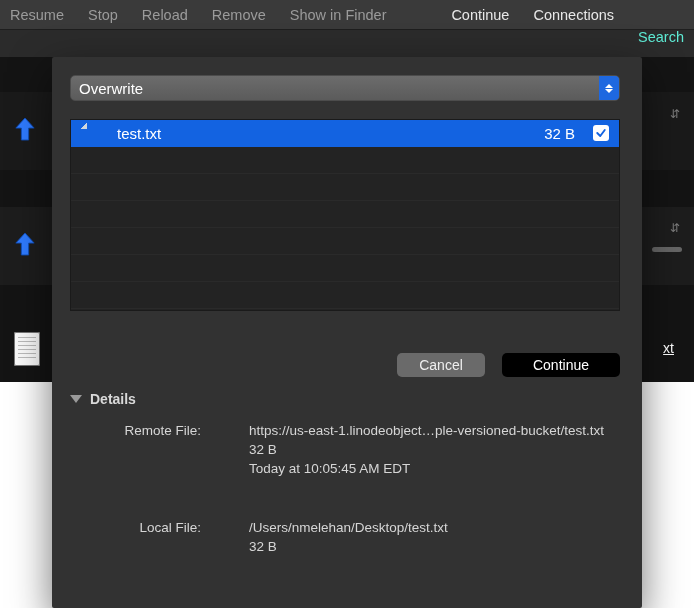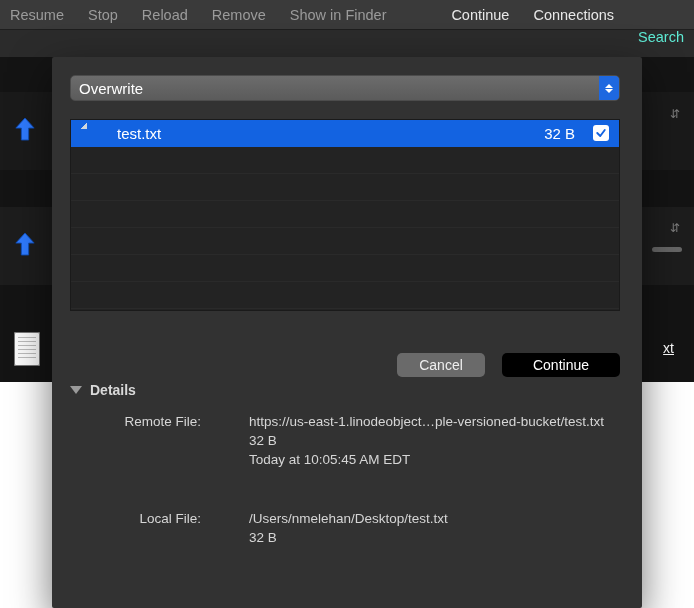--- a/index.html
+++ b/index.html
@@ -51,21 +51,21 @@
   .list .row .name { flex: 1; }
   .list .row .size { margin-right: 18px; }
   .list .row .chk { width: 16px; height: 16px; background: #fff; border-radius: 3px; display: flex; align-items: center; justify-content: center; color: #1363e1; }
   .list .row .chk svg { width: 12px; height: 12px; }
 
   .btn-row { margin-top: 42px; display: flex; justify-content: flex-end; gap: 17px; }
   .btn { height: 24px; min-width: 88px; border-radius: 5px; font-size: 14px; display: flex; align-items: center; justify-content: center; padding: 0 18px; border: none; cursor: default; }
   .btn.secondary { background: #6a6a6a; color: #eee; }
   .btn.primary { background: #000000; color: #fff; width: 118px; }
 
-  .details-hdr { margin-top: 5px; display: flex; align-items: center; color: #d9d9d9; font-size: 14px; font-weight: 600; gap: 8px; }
+  .details-hdr { margin-top: 14px; display: flex; align-items: center; color: #d9d9d9; font-size: 14px; font-weight: 600; gap: 8px; }
   .details-hdr .tri { width: 0; height: 0; border-left: 6px solid transparent; border-right: 6px solid transparent; border-top: 8px solid #9a9a9a; }
 
   .details-grid { margin-top: 16px; color: #d6d6d6; font-size: 13.5px; display: grid; grid-template-columns: 145px 1fr; row-gap: 15px; }
   .details-grid .lab { text-align: right; padding-right: 14px; }
   .details-grid .blk { display: flex; flex-direction: column; gap: 4px; margin-left: 34px; }
   .details-grid .gap { height: 14px; grid-column: 1 / span 2; }
 </style>
 </head>
 <body>
 

